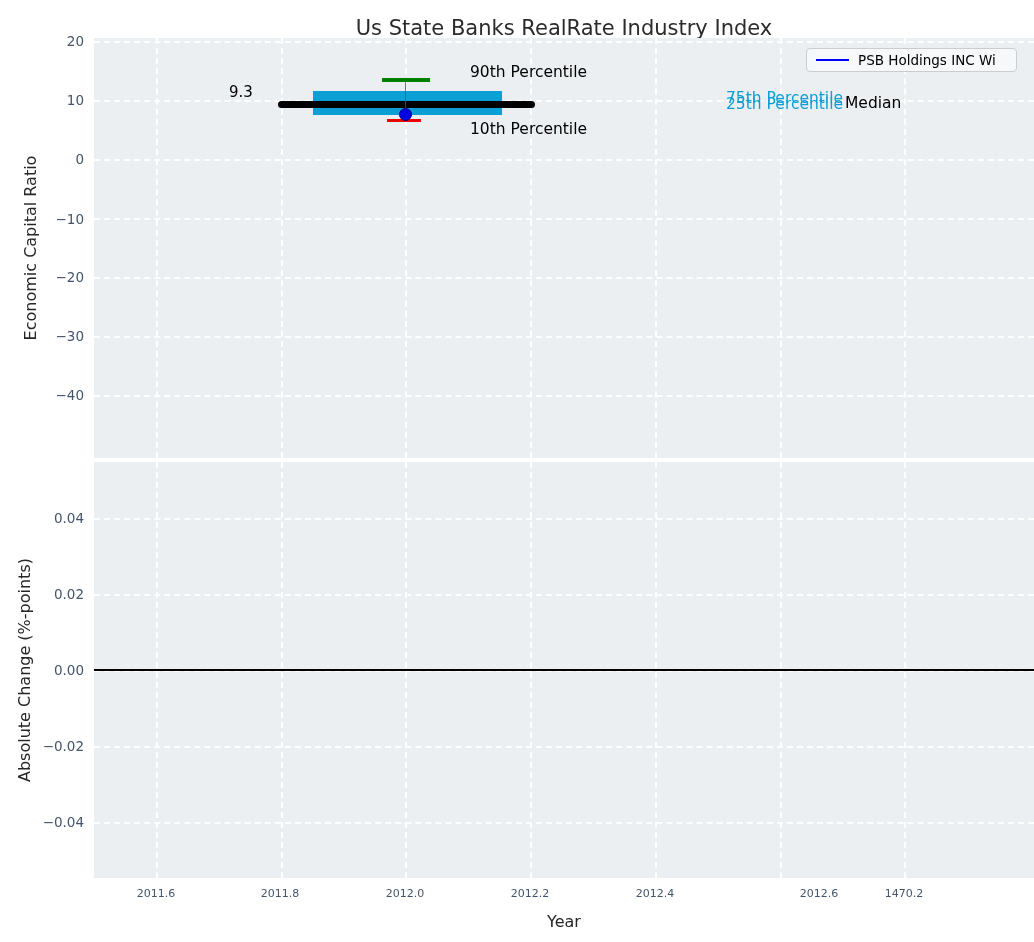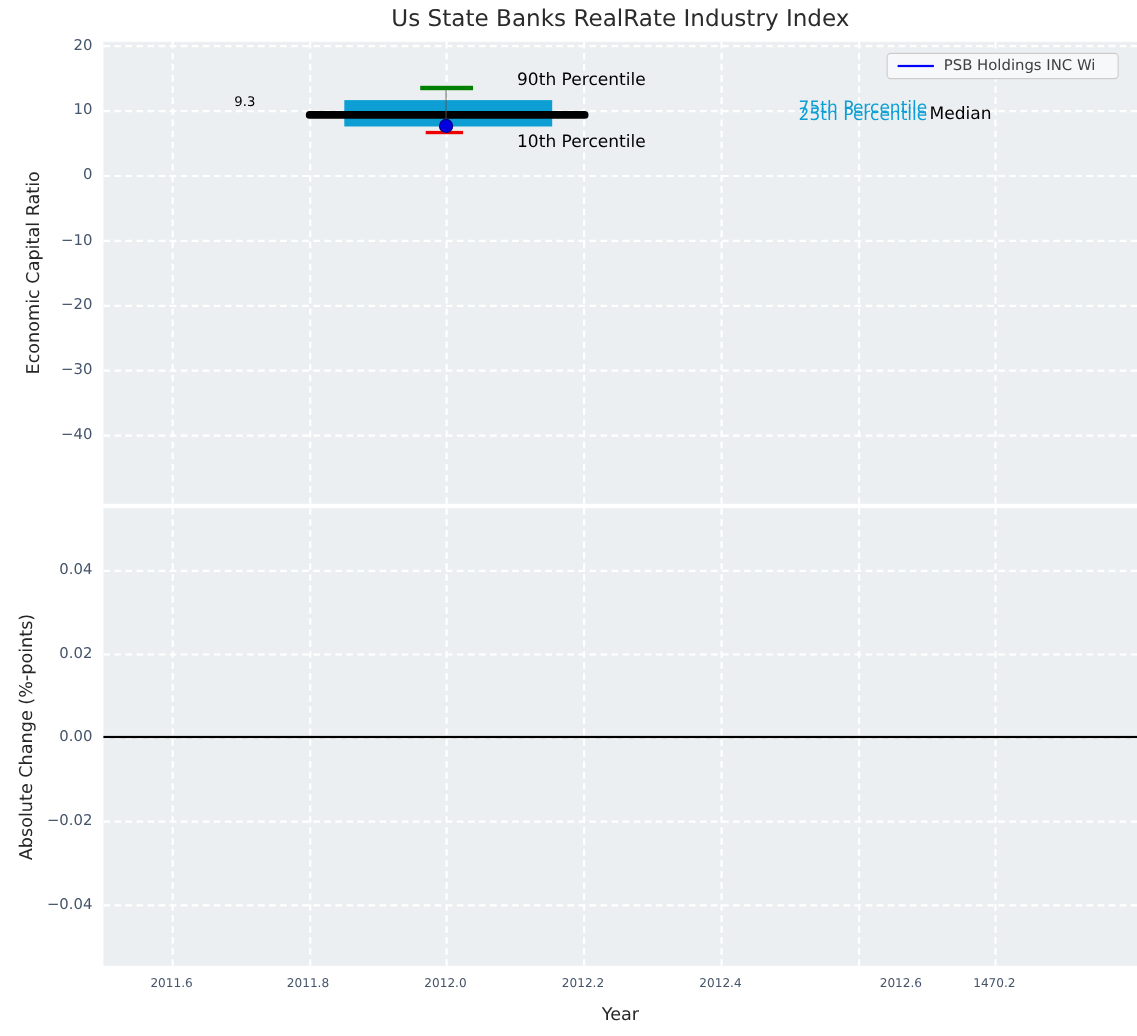--- a/index.html
+++ b/index.html
@@ -3,36 +3,36 @@
 <meta charset="utf-8">
 <style>
   html,body{margin:0;padding:0;background:#fff;}
   .fig{position:relative;width:1034px;height:942px;background:#ffffff;
        font-family:"DejaVu Sans","Liberation Sans",sans-serif;overflow:hidden;}
   .plot{position:absolute;background:#eceff1;}
   #plot-top{left:94px;top:38px;width:940px;height:420px;}
   #plot-bottom{left:94px;top:462px;width:940px;height:416px;}
   .hgrid{position:absolute;left:0;right:0;height:0;border-top:2px dashed rgba(255,255,255,0.95);}
   .vgrid{position:absolute;top:0;bottom:0;width:0;border-left:2px dashed rgba(255,255,255,0.95);}
-  .title{position:absolute;left:94px;top:5px;width:940px;text-align:center;
+  .title{position:absolute;left:94px;top:16px;width:940px;text-align:center;
          font-size:21px;color:#2b2b2b;}
   .ytick{position:absolute;left:0;width:84px;text-align:right;font-size:13.5px;
          color:#44546a;line-height:18px;}
   .xtick{position:absolute;width:84px;text-align:center;font-size:11px;color:#44546a;top:887px;}
   .axlabel{position:absolute;white-space:nowrap;font-size:16px;color:#262626;}
   .ylab{transform:translate(-50%,-50%) rotate(-90deg);}
   .xlab{transform:translate(-50%,0);text-align:center;}
   .legend{position:absolute;left:806px;top:48px;width:211px;height:24px;
           background:rgba(248,248,251,0.9);border:1px solid #cccccc;border-radius:4px;
           display:flex;align-items:center;gap:9px;padding-left:9px;box-sizing:border-box;}
   .legend-line{width:33px;height:2.5px;background:#0000ff;flex:0 0 auto;}
-  .legend-text{font-size:13.5px;color:#404040;white-space:nowrap;}
+  .legend-text{font-size:13.5px;color:#000000;white-space:nowrap;}
   .ann{position:absolute;white-space:nowrap;font-size:15.5px;color:#000;line-height:20px;text-align:center;}
   .ann-cyan{color:#0d9fd4;}
-  .ann-small{font-size:12px;line-height:14px;}
+  .ann-small{font-size:15px;line-height:14px;margin-left:16px;}
   .band{position:absolute;left:219px;top:53px;width:189px;height:24px;background:#0d9fd4;}
   .median-line{position:absolute;left:184px;top:62.5px;width:257px;height:7px;
                background:#000;border-radius:4px;}
   .tick-green{position:absolute;left:288px;top:40px;width:48px;height:3.5px;background:#008000;}
   .tick-red{position:absolute;left:293px;top:80.5px;width:34px;height:3.5px;background:#ee0000;}
   .vconnector{position:absolute;left:310.5px;top:43px;width:1.6px;height:39px;background:#555;opacity:.8;}
   .dot{position:absolute;left:305px;top:70px;width:13px;height:13px;border-radius:50%;
        background:#0000e0;border:1px solid #000080;box-sizing:border-box;}
   .zero-line{position:absolute;left:0;right:0;top:207px;height:2px;background:#000;}
 </style>

